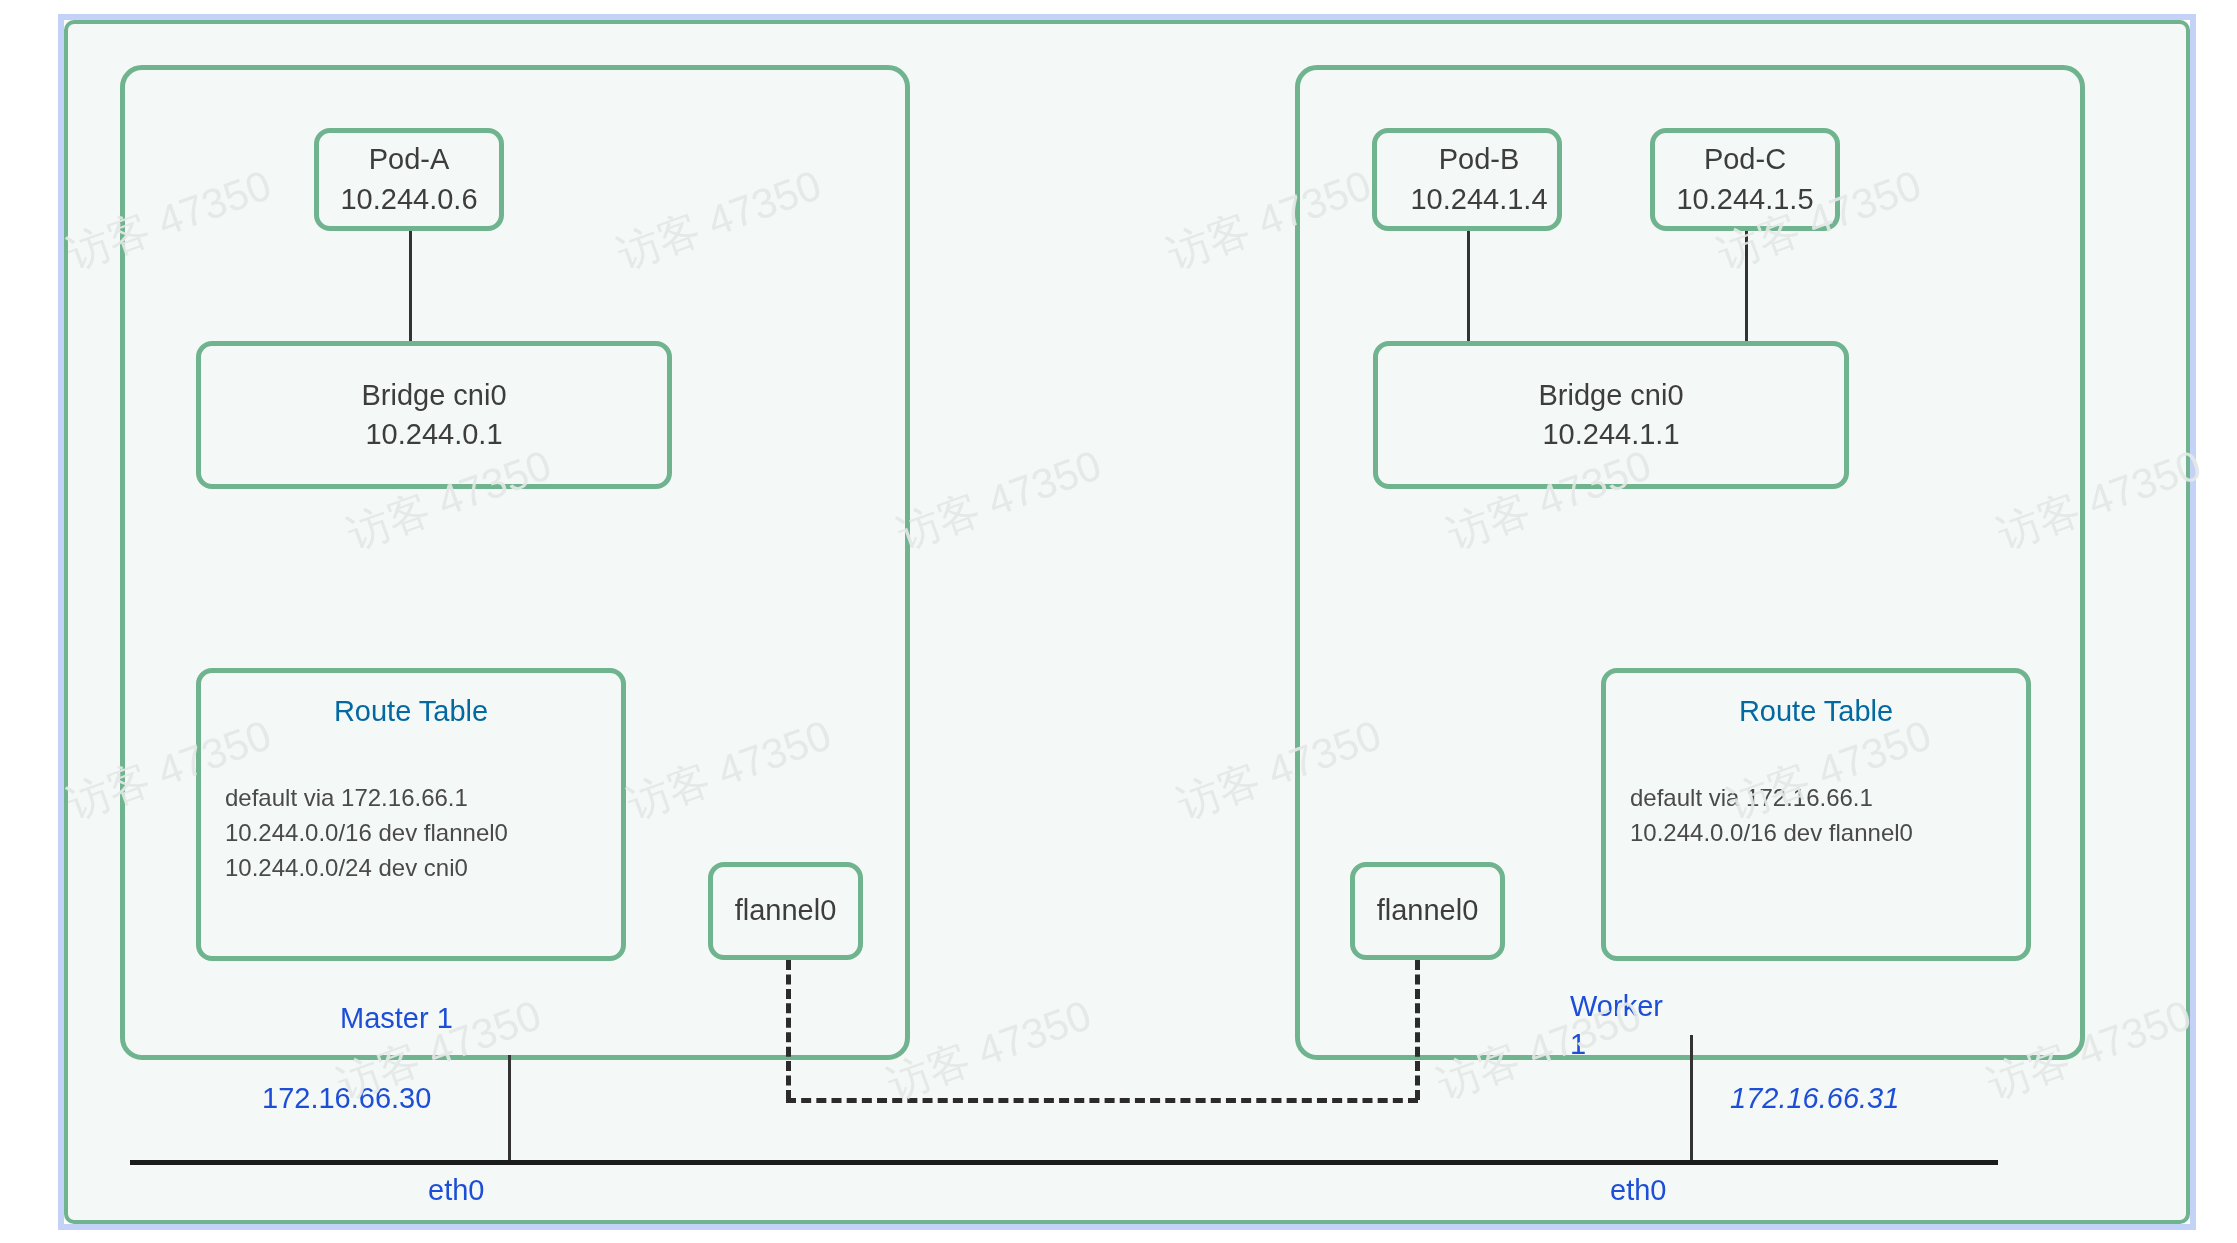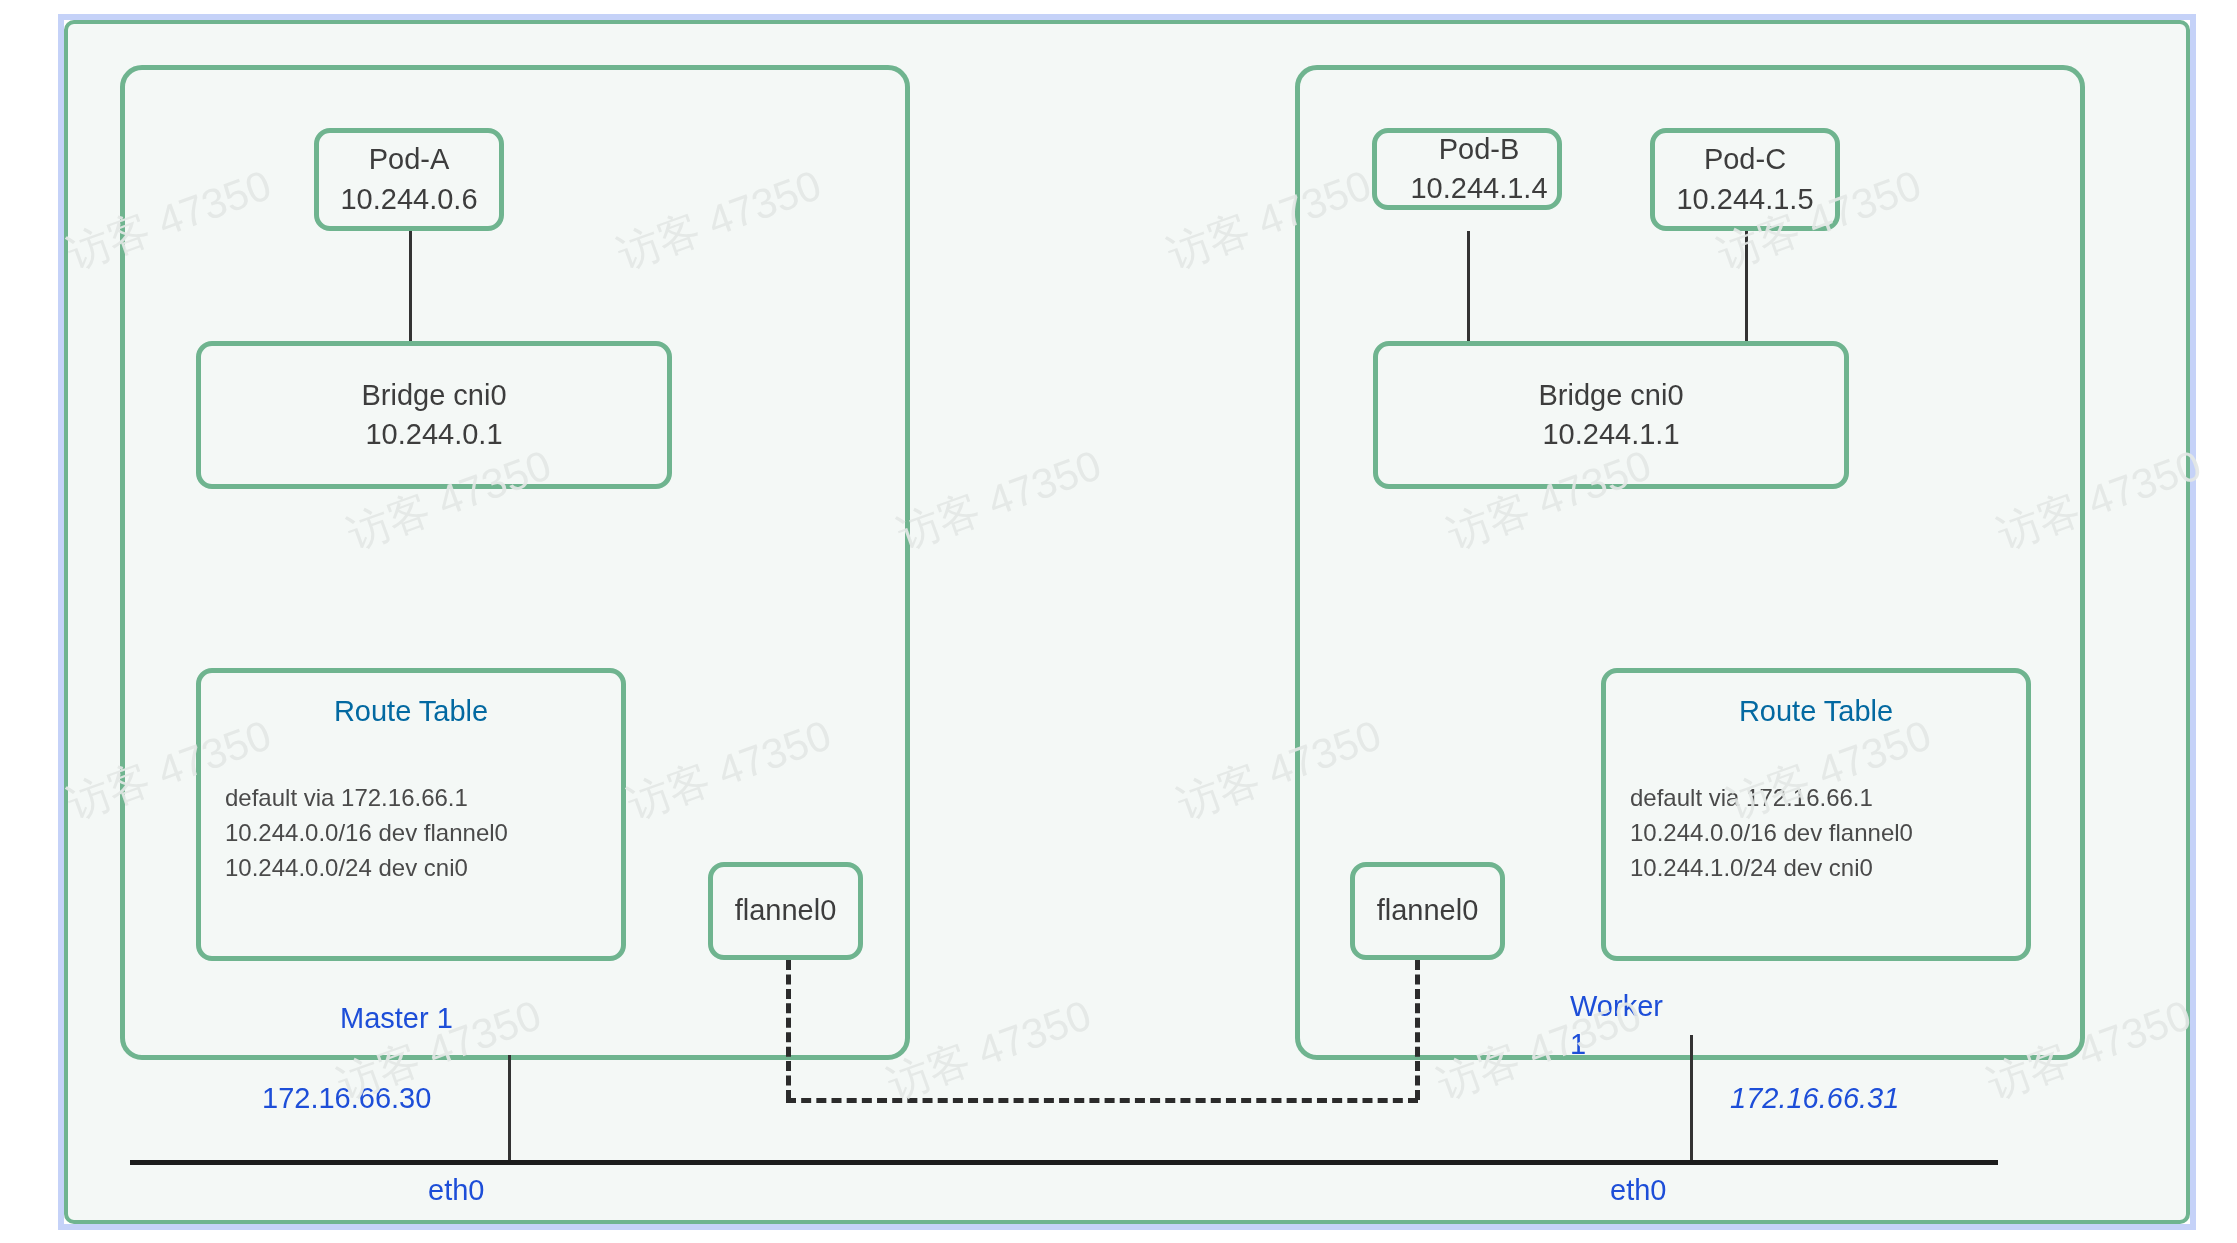--- a/index.html
+++ b/index.html
@@ -184,21 +184,21 @@
   <div class="lbl" style="left:262px; top:1080px; width:230px;">172.16.66.30</div>
 
   <div class="vline" style="left:508px; top:1055px; height:108px;"></div>
 
   <div class="lbl" style="left:428px; top:1172px; width:160px;">eth0</div>
 
   <div class="dash-v" style="left:786px; top:960px; height:140px;"></div>
 
   <div class="node-box" style="left:1295px; top:65px; width:790px; height:995px;"></div>
 
-  <div class="ent" style="left:1372px; top:128px; width:190px; height:82px;padding-left:24px;">
+  <div class="ent" style="left:1372px; top:128px; width:190px; height:103px;padding-left:24px;">
     <span class="l">Pod-B</span>
     <span class="l">10.244.1.4</span>
   </div>
 
   <div class="ent" style="left:1650px; top:128px; width:190px; height:103px;">
     <span class="l">Pod-C</span>
     <span class="l">10.244.1.5</span>
   </div>
 
   <div class="vline" style="left:1467px; top:231px; height:112px;"></div>
@@ -208,21 +208,20 @@
   <div class="ent" style="left:1373px; top:341px; width:476px; height:148px;">
     <span class="l">Bridge cni0</span>
     <span class="l">10.244.1.1</span>
   </div>
 
   <div class="route" style="left:1601px; top:668px; width:430px; height:293px;">
     <div class="rt-title">Route Table</div>
     <div class="rt-body">
       <div>default via 172.16.66.1</div>
       <div>10.244.0.0/16  dev flannel0</div>
-      <div>10.244.1.0/24  dev cni0</div>
     </div>
   </div>
 
   <div class="ent" style="left:1350px; top:862px; width:155px; height:98px; font-size:29px;">
     <span class="l">flannel0</span>
   </div>
 
   <div class="lbl" style="left:1570px; top:988px; width:240px;">Worker
 1</div>
 

